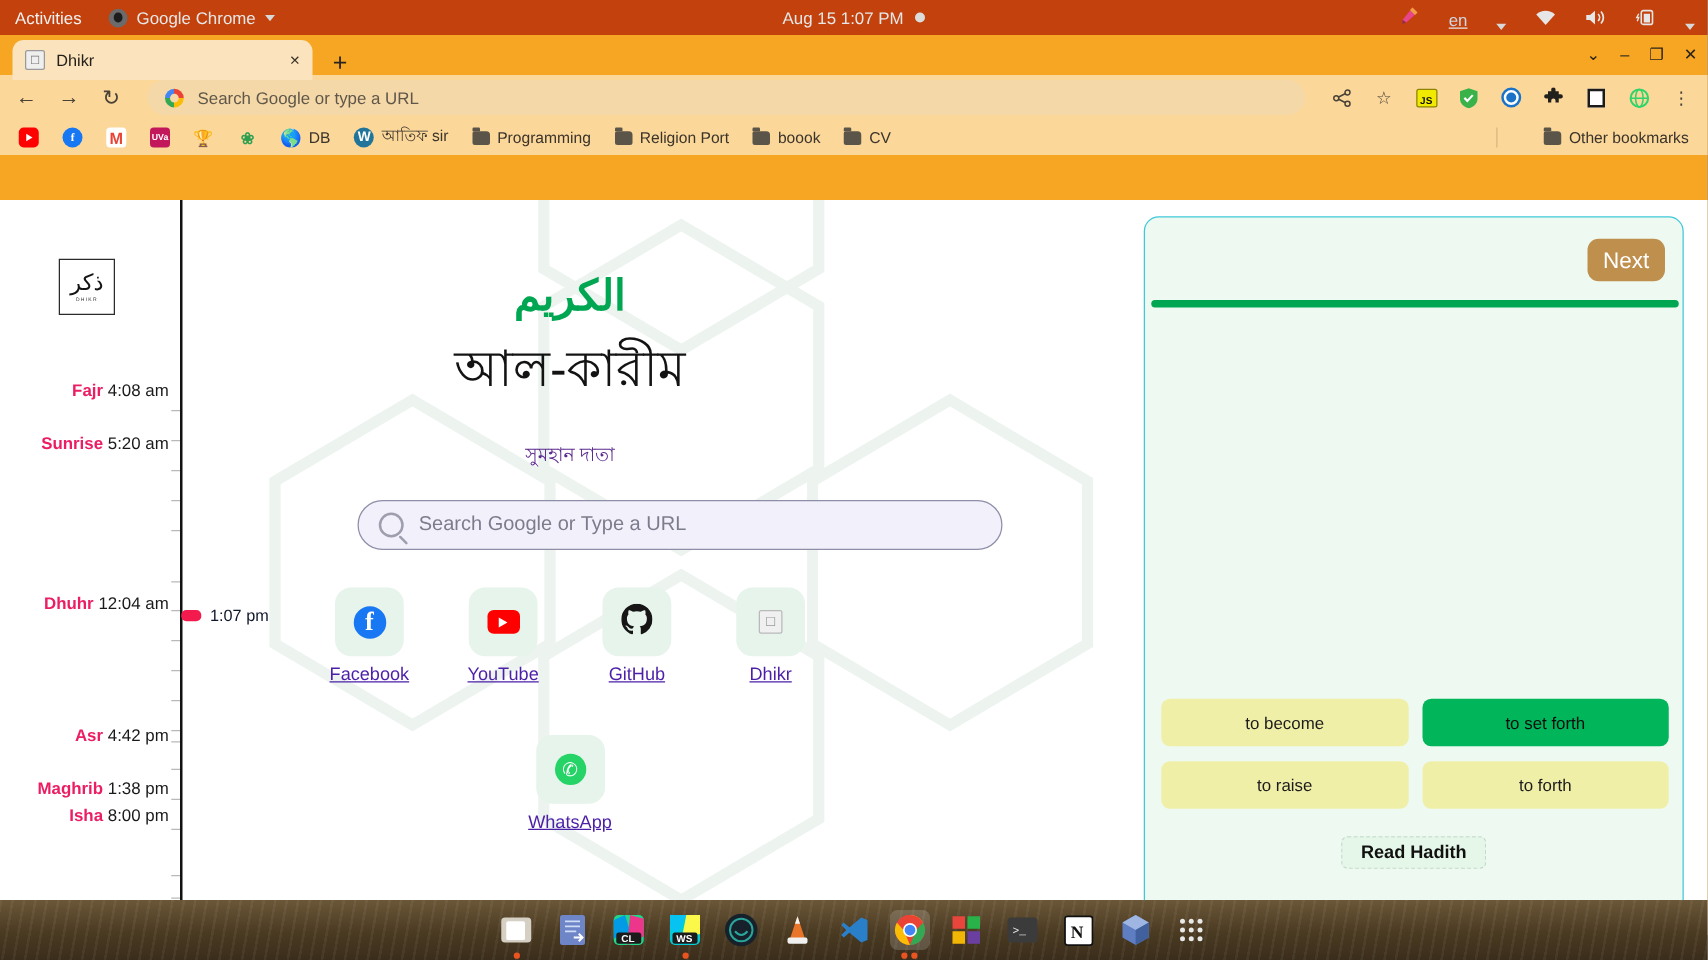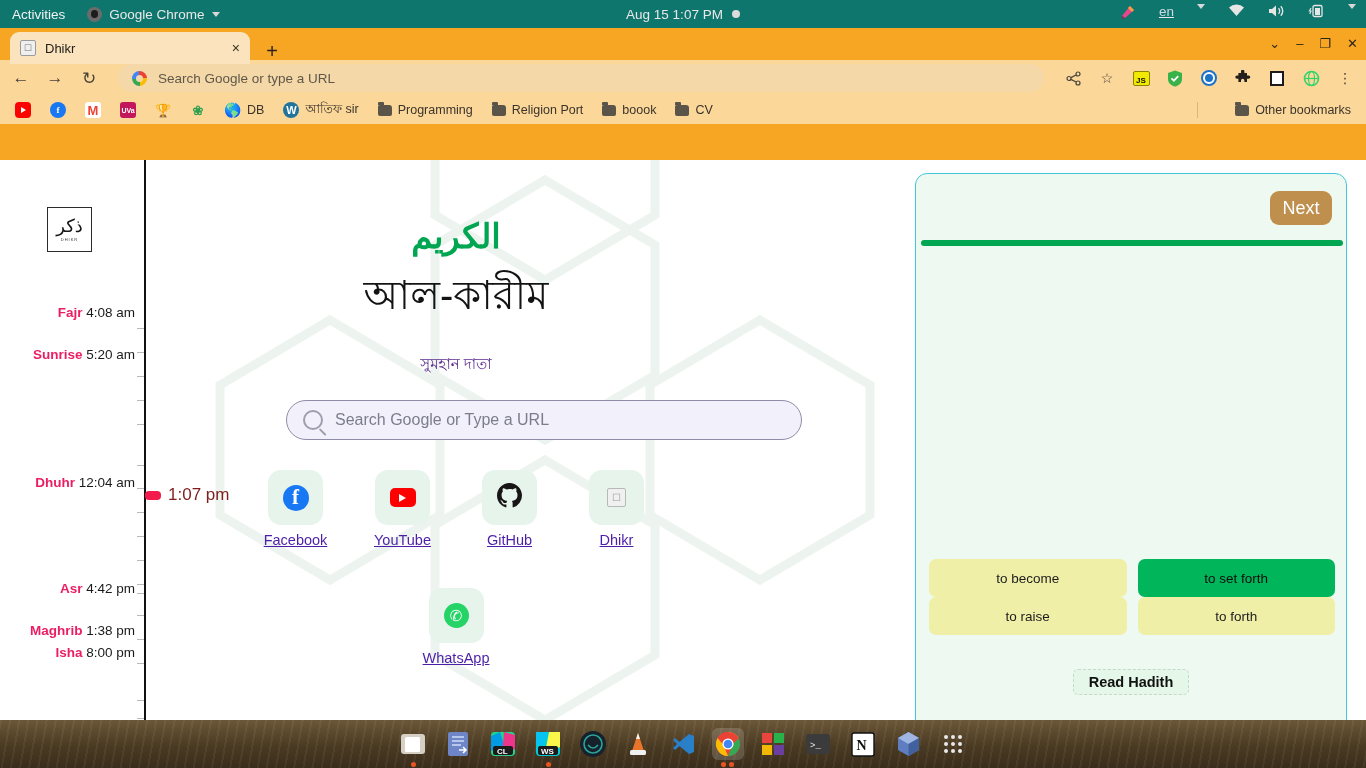--- a/index.html
+++ b/index.html
@@ -5,41 +5,41 @@
   * { margin:0; padding:0; box-sizing:border-box; }
   html,body { width:1366px; height:768px; overflow:hidden; }
   body {
     font-family:"Liberation Sans", sans-serif;
     background:#3b2e1e;
   }
 
   
   .topbar{
     position:absolute; top:0; left:0; width:1366px; height:28px;
-    background:#0f766e; color:#e8e8e8;
+    background:#c2410c; color:#e8e8e8;
     display:flex; align-items:center; font-size:13.5px;
   }
   .tb-activities{ padding:0 14px 0 12px; color:#f2f2f2; }
   .tb-app{ display:flex; align-items:center; gap:7px; padding:0 8px; }
   .chrome-dot{
     width:15px;height:15px;border-radius:50%;
     background:#6b6b6b; position:relative; display:inline-block;
   }
   .chrome-dot:after{
     content:""; position:absolute; left:4.2px; top:3.2px;
     width:7px;height:8.5px;border-radius:50%;
     background:#1c1c1c;
   }
   .caret{ width:0;height:0;border-left:4.5px solid transparent;border-right:4.5px solid transparent;border-top:5px solid #d8d8d8; }
   .tb-clock{
     position:absolute; left:0; right:0; margin:auto; width:210px;
     text-align:center; display:flex; align-items:center; justify-content:center; gap:9px;
   }
   .tb-clock .dotw{ width:8px;height:8px;border-radius:50%;background:#dcdcdc;display:inline-block; }
-  .tb-right{ position:absolute; right:10px; display:flex; align-items:flex-start; gap:23px;text-decoration:underline; }
+  .tb-right{ position:absolute; right:10px; display:flex; align-items:flex-end; gap:23px;text-decoration:underline; }
   .tb-right .lang{ color:#cfd8e3; font-size:13.5px; }
 
   
   .chrome{ position:absolute; top:28px; left:0; width:1366px; height:700px; background:#f6a623; }
   .tabstrip{ height:32px; position:relative; padding-top:6px; }
   .tab{
     position:absolute; left:10px; top:4px; width:240px; height:32px;
     background:#fae3bd; border-radius:9px 9px 0 0;
     display:flex; align-items:center; padding:0 10px; gap:9px;
   }
@@ -112,21 +112,21 @@
     position:absolute; left:47px; top:35px; width:45px; height:45px;
     border:1.6px solid #2b2b2b; display:flex; align-items:center; justify-content:center;
     flex-direction:column;
   }
   .logo-ar{ font-size:18px; color:#141414; line-height:1; }
   .logo-sub{ font-size:4px; letter-spacing:1px; color:#333; margin-top:2px; }
   .ptime{ position:absolute; right:10px; font-size:13.5px; color:#1a1a1a; white-space:nowrap; }
   .ptime b{ color:#ec1e63; }
   .nowmark{ position:absolute; left:145px; display:flex; align-items:center; gap:7px; }
   .nowdot{ width:16px;height:9px;background:#f31b4e;border-radius:4px; }
-  .nowtxt{ font-size:17px; color:#7f1d1d; }
+  .nowtxt{ font-size:13px; color:#0f172a; }
 
   
   .center{ position:absolute; left:145px; top:0; width:622px; height:588px; }
   .ar-title{ position:absolute; top:56px; width:100%; text-align:center; font-size:34px; color:#00a651; font-weight:bold; direction:rtl; }
   .bn-title{ position:absolute; top:104px; width:100%; text-align:center; font-size:40px; color:#131313; }
   .bn-sub{ position:absolute; top:192px; width:100%; text-align:center; font-size:15px; color:#5b2b8f; }
 
   .searchbox{
     position:absolute; left:141px; top:240px; width:516px; height:40px;
     background:#f2f0fa; border:1px solid #8e8ea8; border-radius:21px;
@@ -154,21 +154,21 @@
     position:absolute; left:915px; top:13px; width:432px; height:563px;
     background:#eefaf1; border:1.6px solid #3fc8d8; border-radius:12px;
   }
   .next-btn{
     position:absolute; right:14px; top:17px; width:62px; height:34px;
     background:#bf8f4e; color:#fff; border-radius:9px;
     display:flex;align-items:center;justify-content:center; font-size:18px;
   }
   .progress{ position:absolute; left:5px; top:66px; width:422px; height:6px; background:#00a651; border-radius:3px; }
   .quiz-word{ position:absolute; top:225px; width:100%; text-align:center; font-size:14px; color:#111; font-weight:bold; }
-  .answers{ position:absolute; left:13px; top:385px; width:406px; display:grid; grid-template-columns:1fr 1fr; gap:0 11px; }
+  .answers{ position:absolute; left:13px; top:385px; width:406px; display:grid; grid-template-columns:1fr 1fr; gap:12px 11px; }
   .ans{
     height:38px; border-radius:7px; background:#f0efa8; color:#1c1c1c;
     display:flex; align-items:center; justify-content:center; font-size:13.5px;
   }
   .ans.correct{ background:#00b55a; color:#0d0d0d; }
   .hadith{
     position:absolute; left:0; right:0; top:495px; margin:auto; width:116px; height:26px;
     background:#e4f7e8; border:1.5px dashed #c6d9c9; border-radius:5px;
     display:flex;align-items:center;justify-content:center; font-size:14.5px; font-weight:bold; color:#111;
   }

